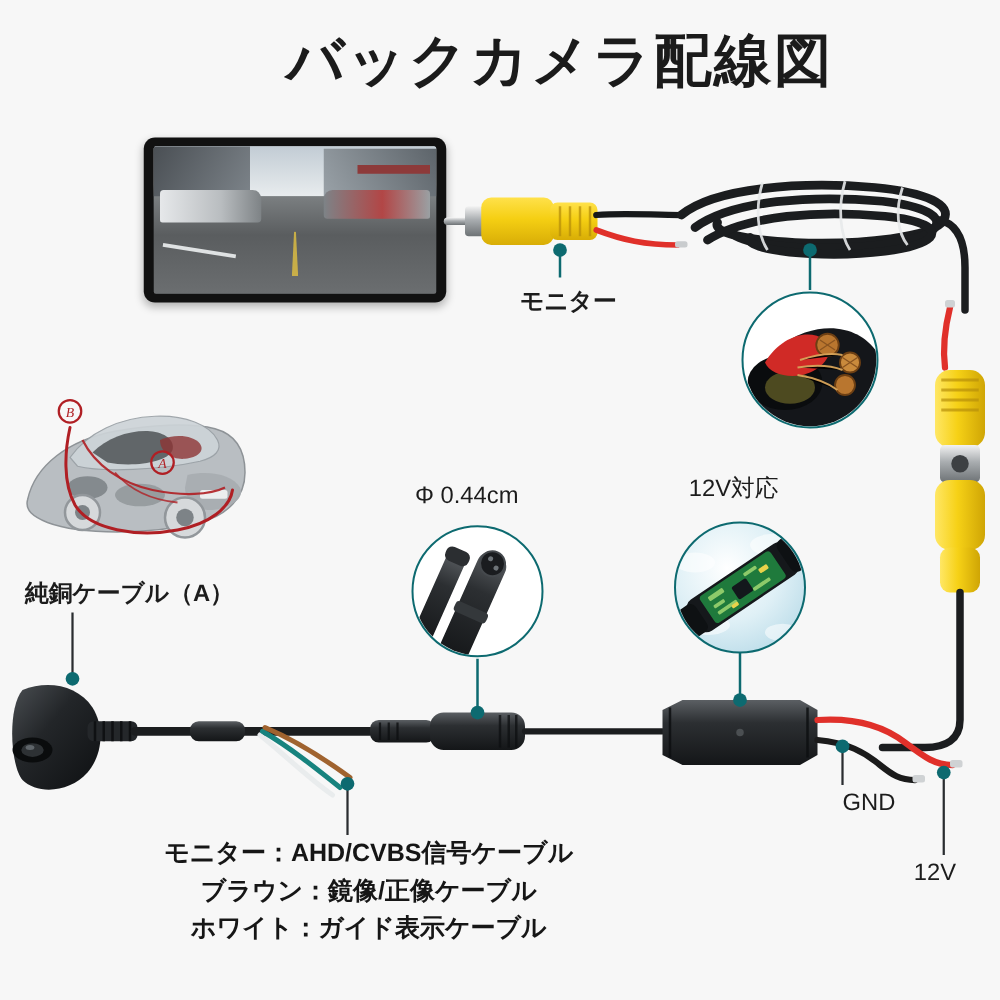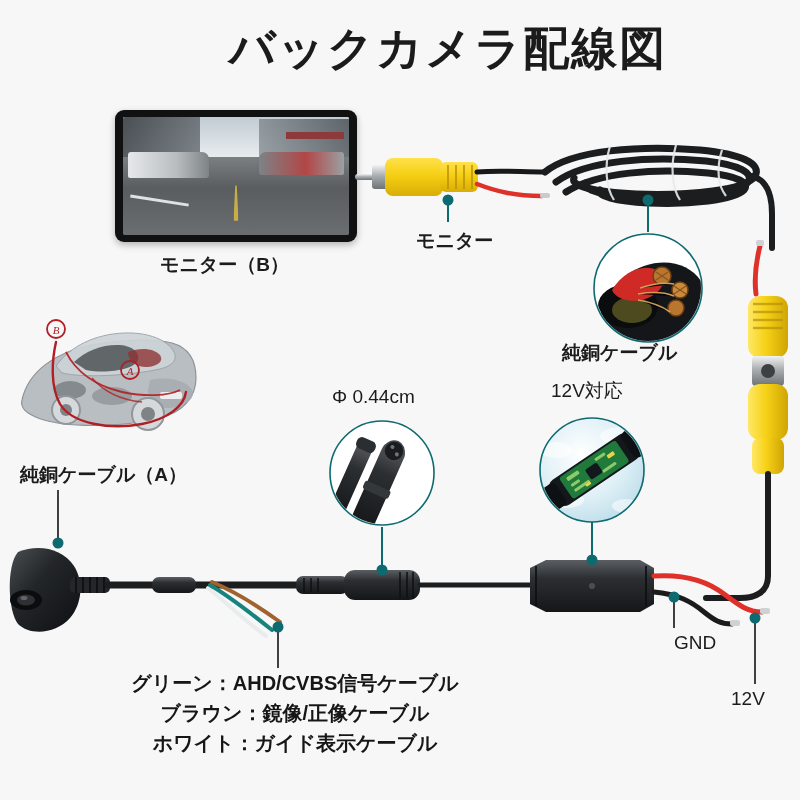--- a/index.html
+++ b/index.html
@@ -78,21 +78,20 @@
       <div class="bldL"></div>
       <div class="bldR"></div>
       <div class="awn"></div>
       <div class="road"></div>
       <div class="carsL"></div>
       <div class="carsR"></div>
       <div class="lane"></div>
       <div class="curbL"></div>
     </div>
   </div>
-  <div class="lbl lbl-mon">モニター（B）</div>
 
   <svg class="layer">
     <g>
 
       <path d="M22 400 C28 372 55 352 92 345 C120 340 152 338 172 343
                C190 348 196 362 196 378 C196 398 182 412 160 418
                C120 428 64 428 38 418 C26 413 20 408 22 400 Z" fill="#b9bec2" stroke="#8e9397" stroke-width="1.2"></path>
 
       <path d="M56 366 C70 346 96 334 124 333 C148 332 168 340 174 352
                C178 360 172 366 160 369 C128 376 82 378 62 373 Z" fill="#cdd4d8" opacity="0.92" stroke="#9aa1a6" stroke-width="1"></path>
@@ -377,25 +376,24 @@
     <circle cx="674" cy="597" r="5.5" class="teal-dot"></circle>
 
     <line x1="755" y1="622" x2="755" y2="684" stroke="#2a2d30" stroke-width="1.8"></line>
     <circle cx="755" cy="618" r="5.5" class="teal-dot"></circle>
 
     <line x1="278" y1="630" x2="278" y2="668" stroke="#2a2d30" stroke-width="1.8"></line>
     <circle cx="278" cy="627" r="5.5" class="teal-dot"></circle>
   </svg>
 
   <div class="lbl lbl-video">モニター</div>
-  <div class="lbl lbl-cu">純銅ケーブル</div>
   <div class="lbl lbl-dia">Φ 0.44cm</div>
   <div class="lbl lbl-12vs">12V対応</div>
   <div class="lbl lbl-gnd">GND</div>
   <div class="lbl lbl-12v">12V</div>
 
   <div class="legend">
-    <div>グリーン：AHD/CVBS信号ケーブル</div>
+    <div>モニター：AHD/CVBS信号ケーブル</div>
     <div>ブラウン：鏡像/正像ケーブル</div>
     <div>ホワイト：ガイド表示ケーブル</div>
   </div>
 
 </div>
 
 </body></html>

